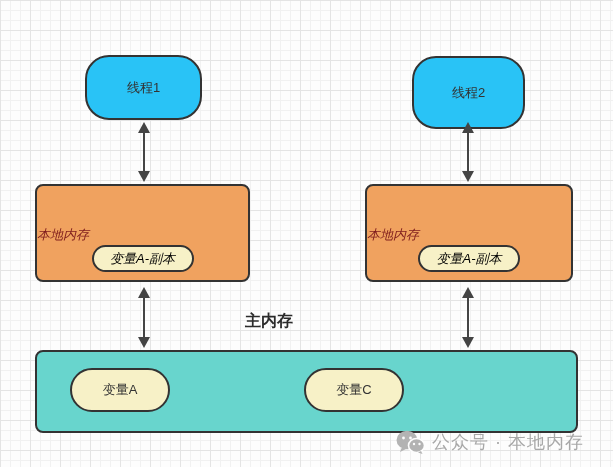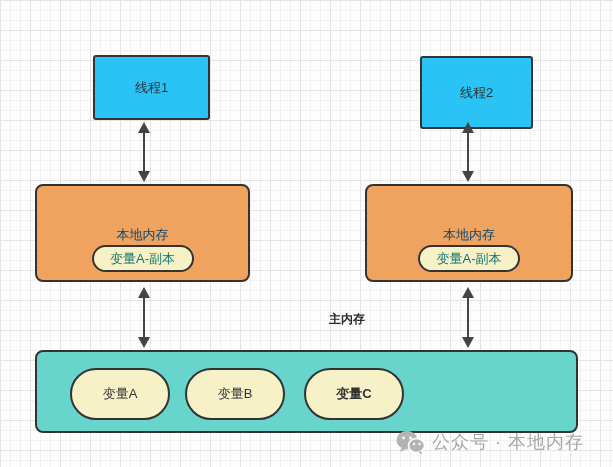--- a/index.html
+++ b/index.html
@@ -14,45 +14,45 @@
       linear-gradient(to bottom,#e4e4e4 1px,transparent 1px),
       linear-gradient(to right,#f1f1f1 1px,transparent 1px),
       linear-gradient(to bottom,#f1f1f1 1px,transparent 1px);
     background-size:30px 30px,30px 30px,10px 10px,10px 10px;
   }
 
   .node{ position:absolute; border:2px solid #333; display:flex;
          align-items:center; justify-content:center;
          color:#333; font-size:13px; }
 
-  .thread{ background:#29c3f6; border-radius:3px;margin-left:8px; }
+  .thread{ background:#29c3f6; border-radius:24px; }
   #thread-1{ left:85px; top:55px; width:117px; height:65px; }
   #thread-2{ left:412px; top:56px; width:113px; height:73px; }
 
   .local-mem{ background:#f0a25f; border-radius:8px; }
   #local-1{ left:35px;  top:184px; width:215px; height:98px; }
   #local-2{ left:365px; top:184px; width:208px; height:98px; }
   .local-label{ position:absolute; left:0; right:0; top:40px;
-                text-align:center; color:#0c4a6e; font-size:13px; }
+                color:#7f1d1d; font-size:13px;font-style:italic; }
   .copy-pill{ position:absolute; left:0; right:0; bottom:8px;
               margin:0 auto; width:102px; height:27px;
               background:#f7f1c7; border:2px solid #333; border-radius:14px;
               display:flex; align-items:center; justify-content:center;
-              font-size:13px; color:#0f766e; }
+              font-size:13px; color:#000000;font-style:italic; }
 
   .main-mem{ position:absolute; left:35px; top:350px; width:543px; height:83px;
              background:#68d5cd; border:2px solid #333; border-radius:8px; }
-  .var-pill{ position:absolute; top:16px; width:100px; height:52px;
+  .var-pill{ position:absolute; top:16px; width:100px; height:44px;
              background:#f7f1c7; border:2px solid #333; border-radius:26px;
              display:flex; align-items:center; justify-content:center;
              font-size:13px; color:#333; }
-  #var-a{ left:33px; } #var-b{ left:148px; } #var-c{ left:267px;font-weight:bold; } #var-d{ left:397px; }
+  #var-a{ left:33px; } #var-b{ left:148px; } #var-c{ left:267px; } #var-d{ left:397px; }
 
   .main-title{ position:absolute; left:245px; top:311px; width:120px;
-               text-align:right; font-size:12px; font-weight:bold; color:#2b2b2b; }
+               text-align:left; font-size:16px; font-weight:bold; color:#2b2b2b; }
 
   .arrow{ position:absolute; width:12px; }
   .arrow .line{ position:absolute; left:5px; top:8px; bottom:8px;
                 width:2px; background:#444; }
   .arrow .head-up{ position:absolute; top:0; left:0; width:0; height:0;
                    border-left:6px solid transparent; border-right:6px solid transparent;
                    border-bottom:11px solid #444; }
   .arrow .head-down{ position:absolute; bottom:0; left:0; width:0; height:0;
                      border-left:6px solid transparent; border-right:6px solid transparent;
                      border-top:11px solid #444; }
@@ -115,23 +115,20 @@
     <div class="line"></div>
     <div class="head-down"></div>
   </div>
 
   <div class="main-title">主内存</div>
 
   <div class="main-mem">
     <div class="var-pill" id="var-a">
       <span>变量A</span>
     </div>
-    <div class="var-pill" id="var-b">
-      <span>变量B</span>
-    </div>
     <div class="var-pill" id="var-c">
       <span>变量C</span>
     </div>
   </div>
 
   <div class="watermark">
     <svg width="29" height="24" viewBox="0 0 29 24">
       <ellipse cx="11" cy="10" rx="10.5" ry="9.2" fill="#b3b3b3"></ellipse>
       <path d="M6 17 L4 22 L10 19 Z" fill="#b3b3b3"></path>
       <circle cx="7.5" cy="8" r="1.4" fill="#fdfdfd"></circle>

